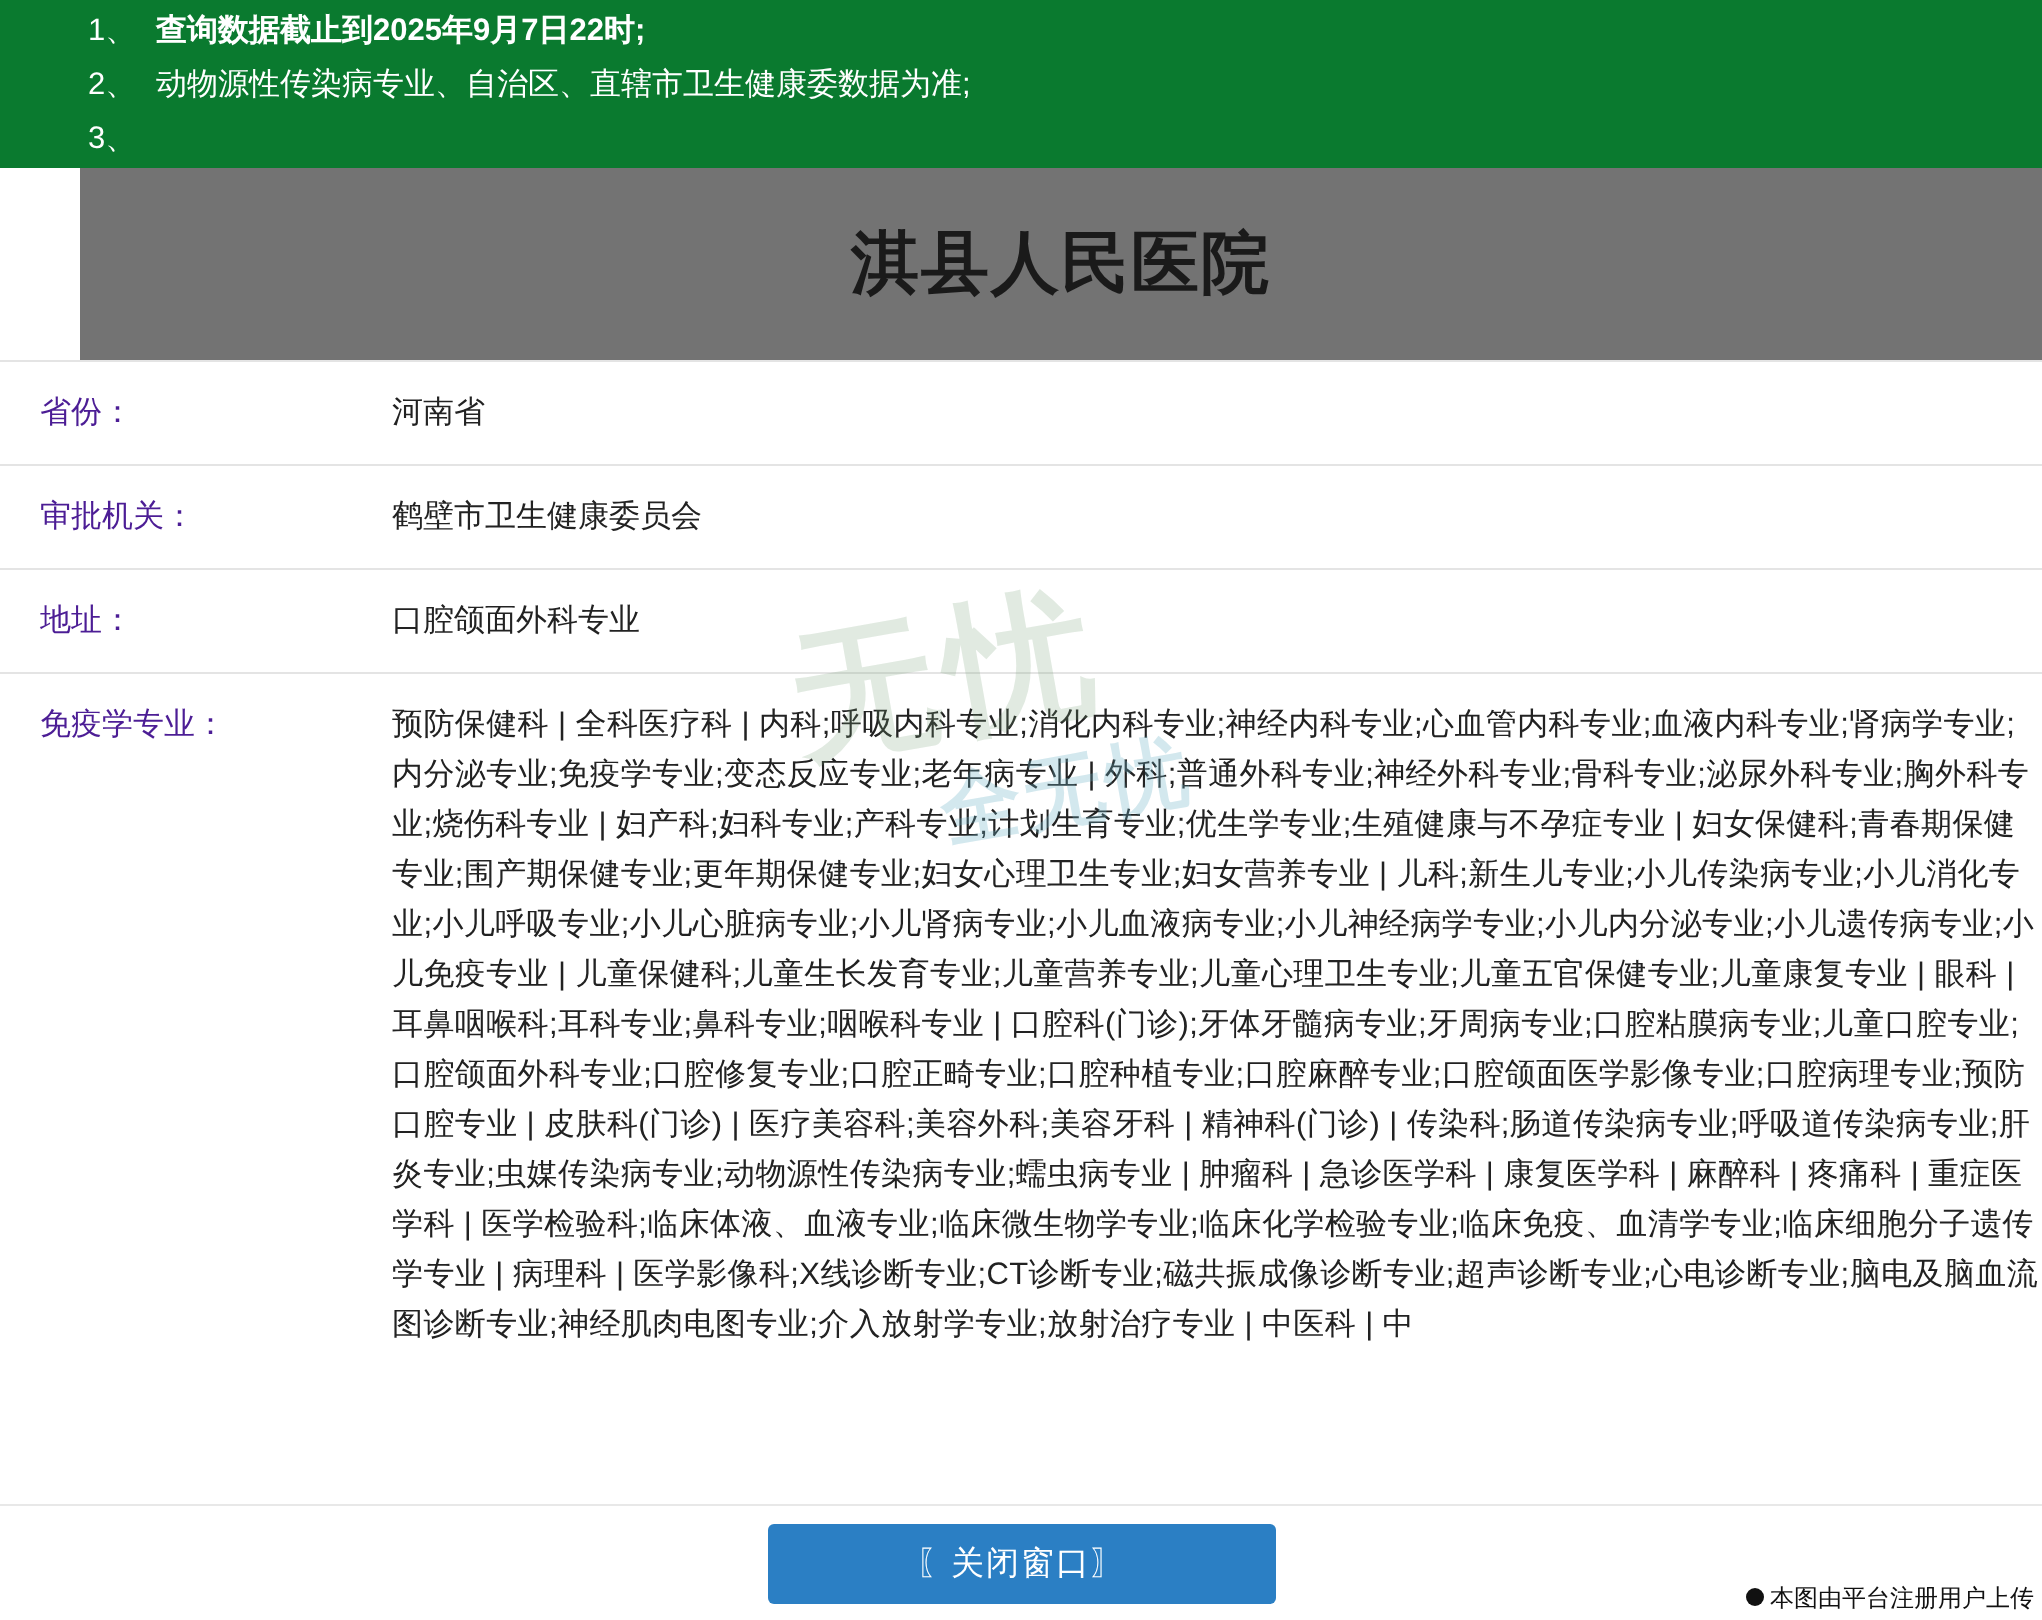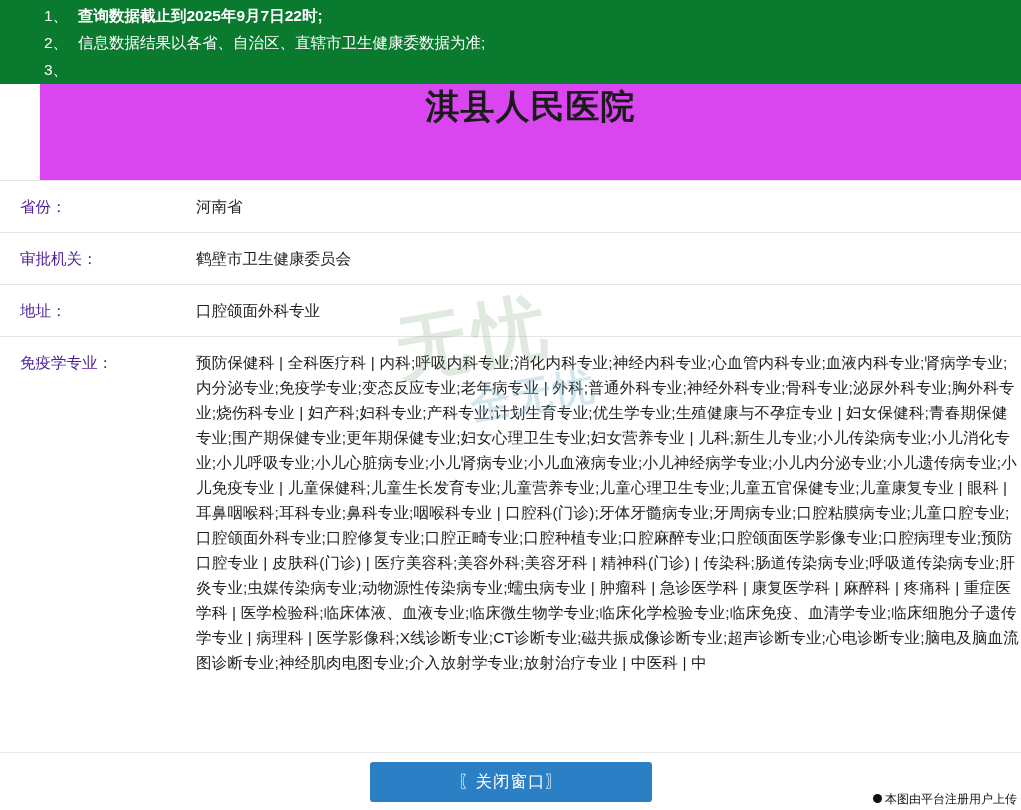--- a/index.html
+++ b/index.html
@@ -40,23 +40,23 @@
     width: 34px;
     flex: 0 0 34px;
     text-align: left;
   }
   .notice-text strong { font-weight: bold; }
 
   
   .title-wrap {
     height: 96px;
     display: flex;
-    align-items: flex-start;
+    align-items: center;
     justify-content: center;
-    background: #d946ef;
+    background: #737373;
     margin-left: 40px;
   }
   .hospital-title {
     font-size: 34px;
     font-weight: bold;
     color: #1a1a1a;
     letter-spacing: 1px;
   }
 
   
@@ -123,21 +123,21 @@
     bottom: 0;
     width: 1021px;
     height: 58px;
     background: #ffffff;
     border-top: 1px solid #e8e8e8;
     display: flex;
     align-items: center;
     justify-content: center;
   }
   .close-button {
-    width: 282px;
+    width: 254px;
     height: 40px;
     background: #2b7fc4;
     color: #ffffff;
     border: none;
     border-radius: 3px;
     font-size: 16.5px;
     font-family: "Liberation Sans", sans-serif;
     cursor: pointer;
     letter-spacing: 1px;
   }
@@ -174,21 +174,21 @@
 
 <div class="page">
 
   <div class="notice">
     <div class="notice-item">
       <span class="notice-num">1、</span>
       <span class="notice-text"><strong>查询数据截止到2025年9月7日22时;</strong></span>
     </div>
     <div class="notice-item">
       <span class="notice-num">2、</span>
-      <span class="notice-text">信息数据结果以各省、自治区、直辖市卫生健康委数据为准;</span>
+      <span class="notice-text">动物源性传染病专业、自治区、直辖市卫生健康委数据为准;</span>
     </div>
     <div class="notice-item">
       <span class="notice-num">3、</span>
     </div>
   </div>
 
   <div class="title-wrap">
     <div class="hospital-title">淇县人民医院</div>
   </div>
 

